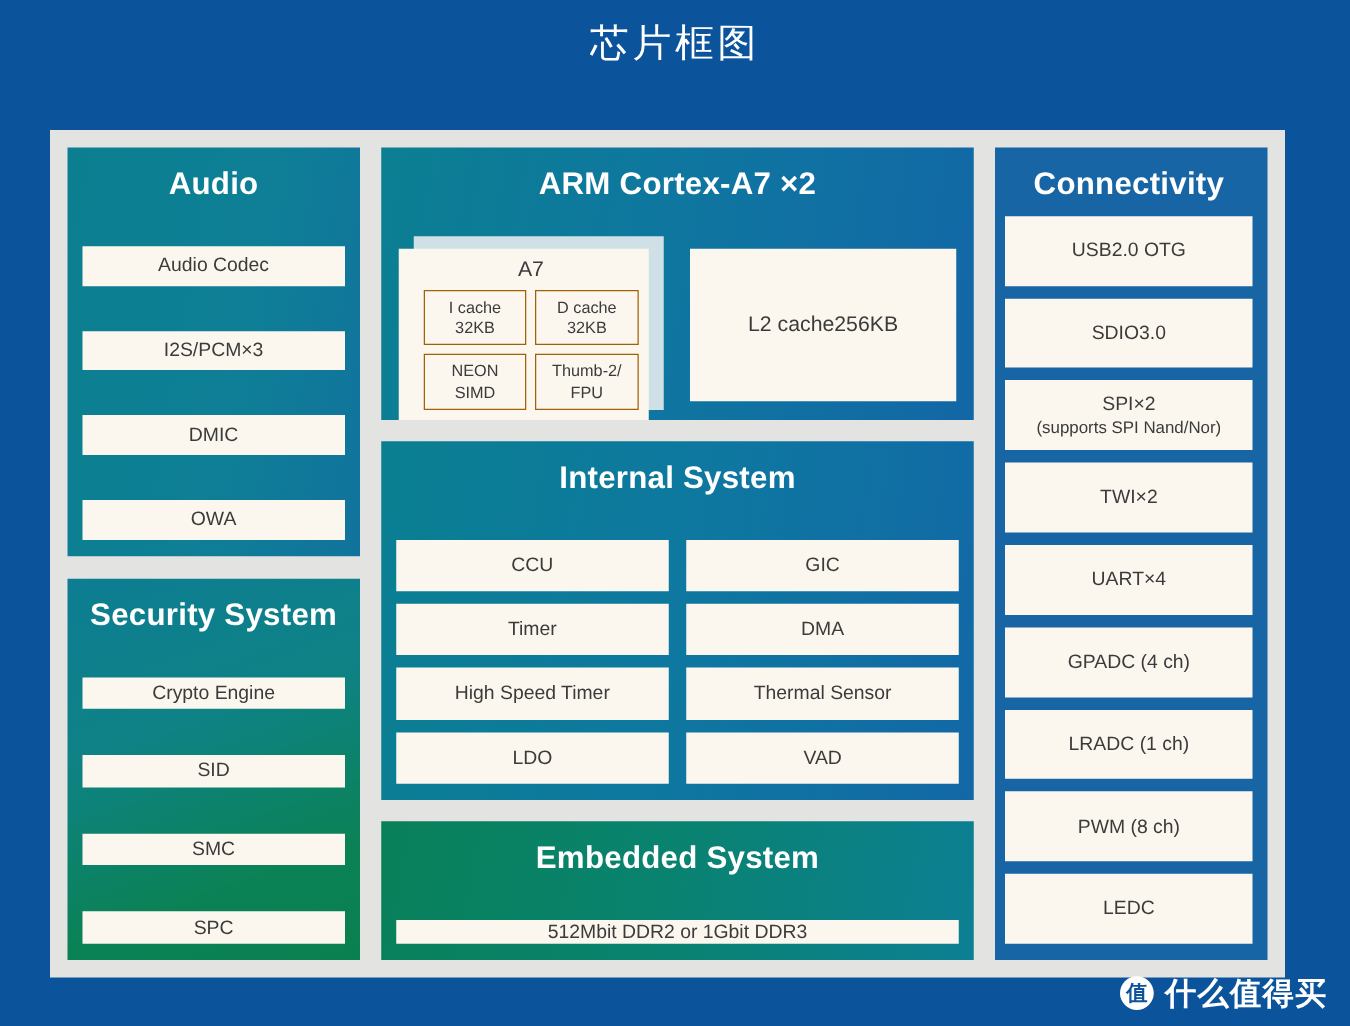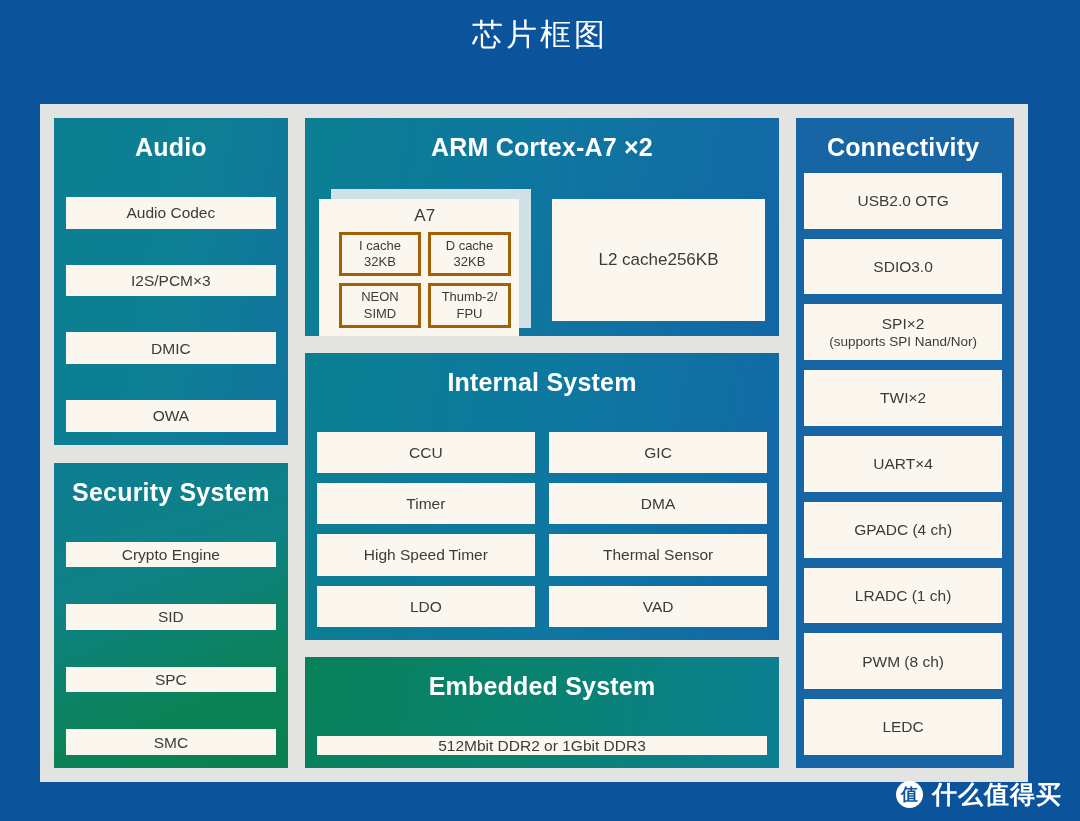--- a/index.html
+++ b/index.html
@@ -142,21 +142,21 @@
     padding: 2px 0 6px 0;
   }
   .a7-grid {
     flex: 1;
     display: grid;
     grid-template-columns: 1fr 1fr;
     grid-template-rows: 1fr 1fr;
     gap: 7px;
   }
   .a7-cell {
-    border: 3px solid #a16207;
+    border: 1px solid #a16207;
     background: #fbf7ee;
     font-size: 13px;
     color: #3b3b3b;
     display: flex;
     flex-direction: column;
     align-items: center;
     justify-content: center;
     line-height: 1.25;
     text-align: center;
   }
@@ -260,24 +260,24 @@
 
     <div class="block security-block">
       <div class="block-title">Security System</div>
       <div class="cell">
         <span>Crypto Engine</span>
       </div>
       <div class="cell">
         <span>SID</span>
       </div>
       <div class="cell">
+        <span>SMC</span>
+      </div>
+      <div class="cell">
         <span>SPC</span>
-      </div>
-      <div class="cell">
-        <span>SMC</span>
       </div>
     </div>
 
   </div>
 
   <div class="col-mid">
 
     <div class="block arm-block">
       <div class="block-title">ARM Cortex-A7 ×2</div>
       <div class="arm-body">

